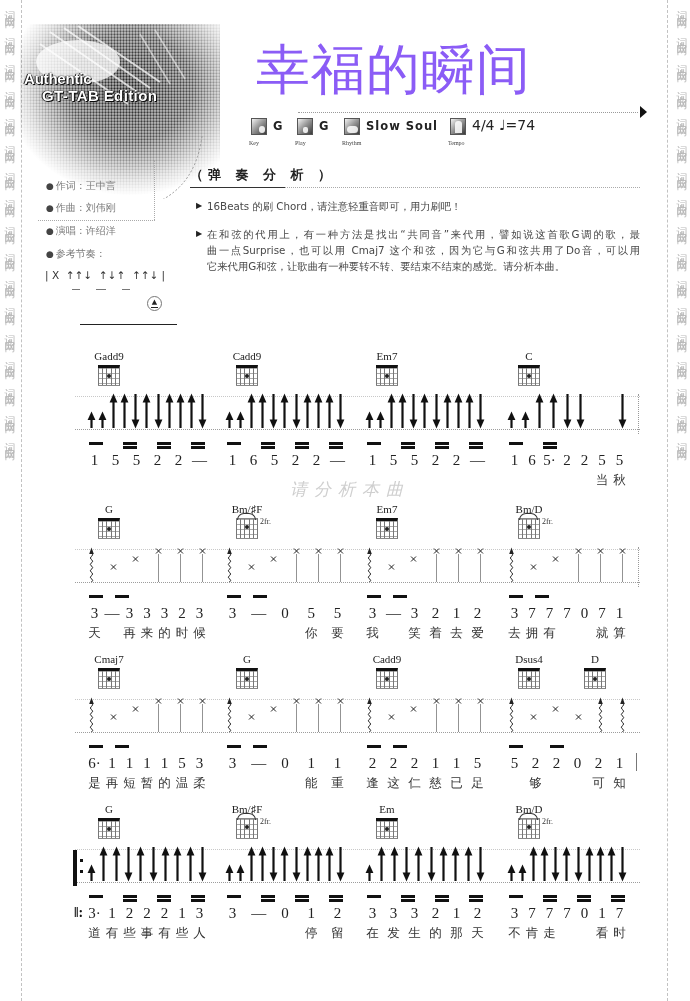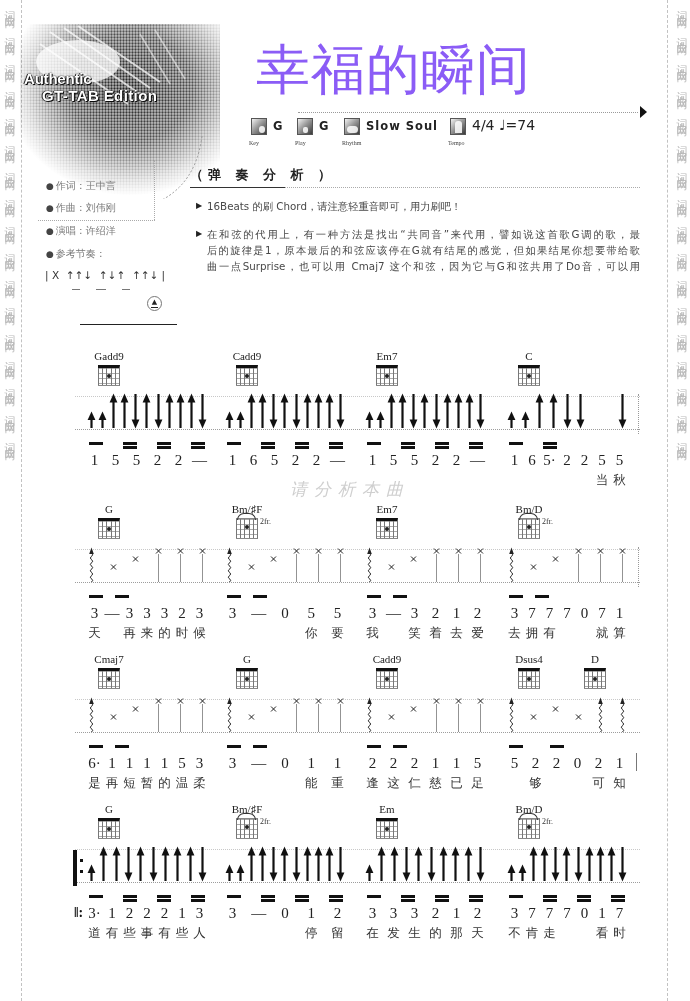--- a/index.html
+++ b/index.html
@@ -177,22 +177,22 @@
 <div class="tip" style="top:198px">
   <span class="bullet">▶</span>
   <div class="lines">
     <div class="ln last">16Beats 的刷 Chord，请注意轻重音即可，用力刷吧！</div>
   </div>
 </div>
 <div class="tip" style="top:226px">
   <span class="bullet">▶</span>
   <div class="lines">
     <div class="ln">在和弦的代用上，有一种方法是找出“共同音”来代用，譬如说这首歌G调的歌，最</div>
-    <div class="ln">后的旋律是1，原本最后的和弦应该停在G就有结尾的感觉，但如果结尾你想要带给歌</div>
     <div class="ln">曲一点Surprise，也可以用 Cmaj7 这个和弦，因为它与G和弦共用了Do音，可以用</div>
+    <div class="ln last">它来代用G和弦，让歌曲有一种要转不转、要结束不结束的感觉。请分析本曲。</div>
   </div>
 </div>
 
 <div class="row" style="top:350px">
   <div class="staff-top"></div>
   <div class="staff-bottom"></div>
   <div class="end-bar"></div>
   <div class="measure m0">
     <div class="chord">
         <span class="chord-name">Gadd9</span>

